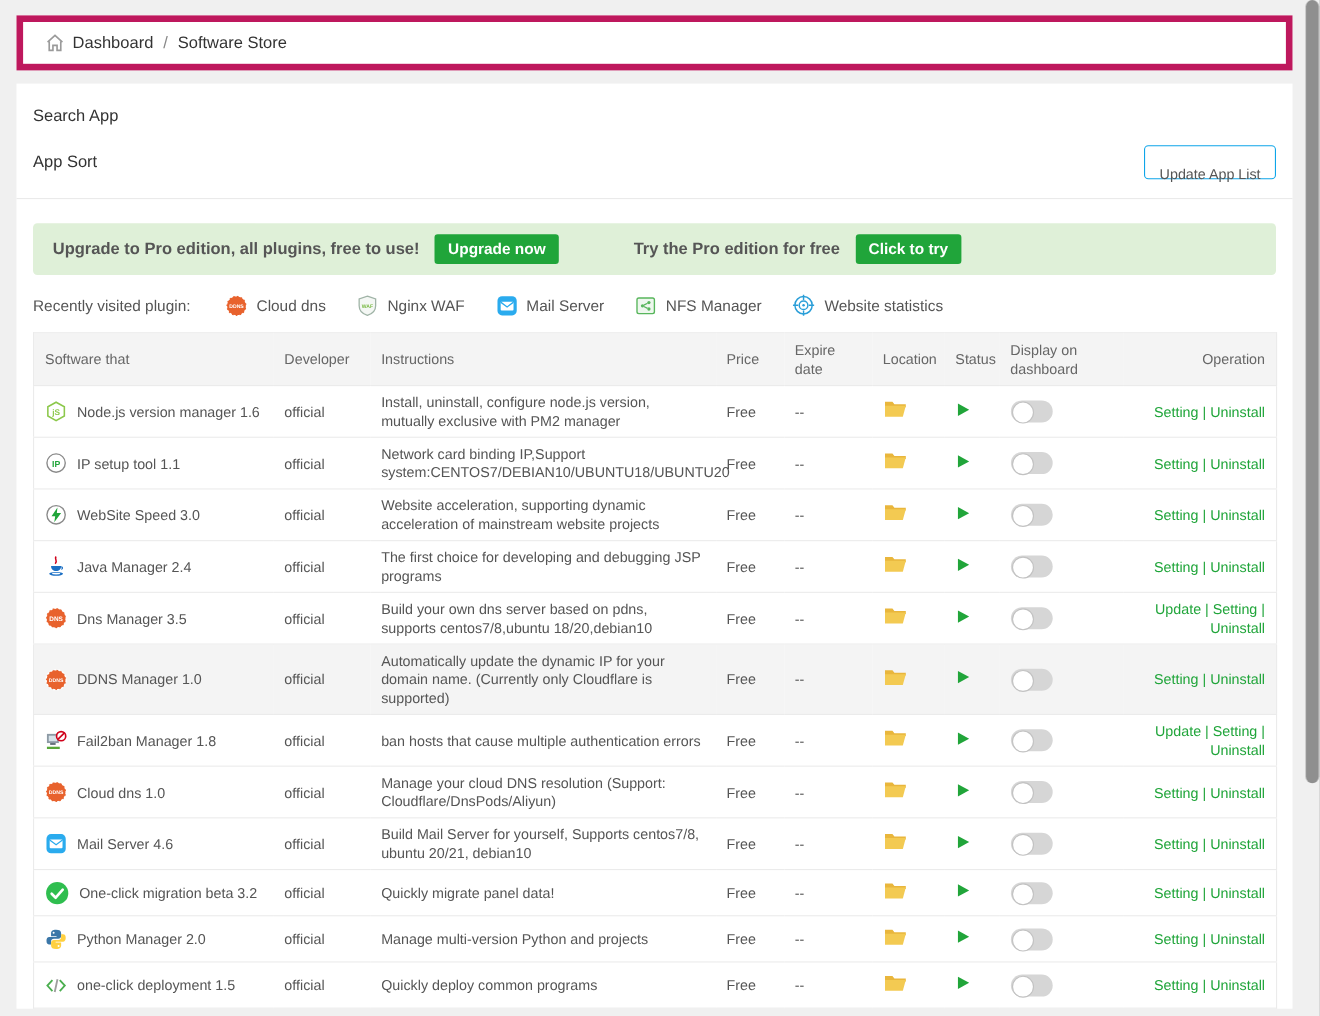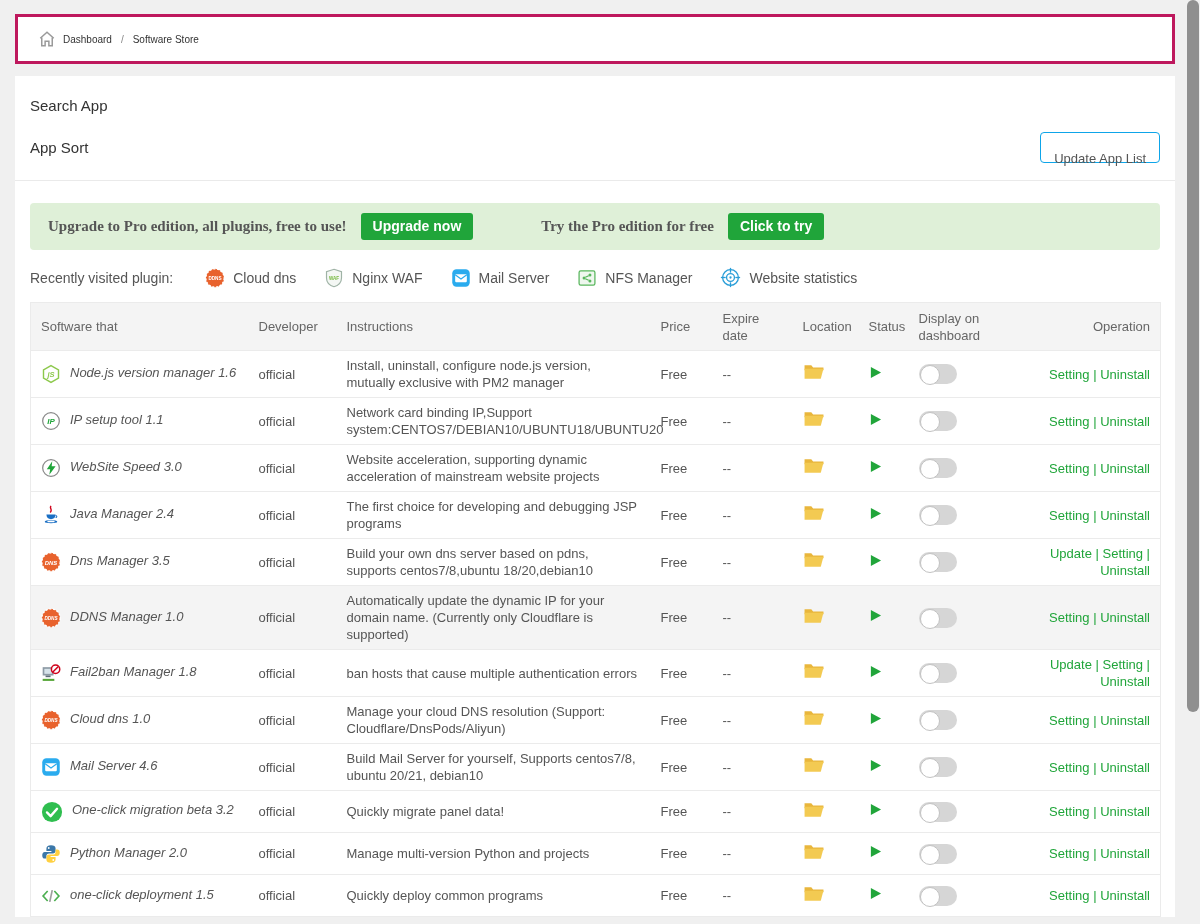--- a/index.html
+++ b/index.html
@@ -1,22 +1,22 @@
 <!DOCTYPE html>
 <html><head>
 <meta charset="utf-8">
 <style>
   * { box-sizing: border-box; margin: 0; padding: 0; }
   html,body { width:1200px; height:924px; overflow:hidden; background:#f0f0f0;
     font-family:"Liberation Sans", sans-serif; color:#555; }
 
   
   .crumb-bar { margin:14px 25px 0 15px; height:50px; background:#fff;
-    border:3px solid #be185d; display:flex; align-items:center; padding:0 20px;
-    font-size:10px; color:#333; }
+    border:6px solid #be185d; display:flex; align-items:center; padding:0 20px;
+    font-size:15px; color:#333; }
   .crumb-bar .icon { display:inline-flex; margin-right:7px; }
   .crumb-sep { margin:0 9px; color:#888; }
   .crumb-link { color:#333; cursor:pointer; }
 
   
   .card { margin:12px 25px 0 15px; background:#fff; padding:21px 15px 0;
     min-height:836px; }
 
   .form-row { display:flex; align-items:center; }
   .form-label { width:98px; font-size:15px; color:#333; flex:none; }
@@ -36,21 +36,21 @@
     white-space:nowrap; }
   .tab.active { background:#20a53a; color:#fff; }
   .update-btn { margin-left:auto; height:31px; line-height:29px; padding:11px 13px;
     background:#fff; border:1px solid #0ea5e9; border-radius:4px; font-size:13px;
     color:#555; cursor:pointer; white-space:nowrap; }
 
   .divider { margin:17px -15px 0; border-top:1px solid #eaeaea; }
 
   .banner { margin-top:22px; height:47px; background:#dff0d8; border-radius:4px;
     display:flex; align-items:center; padding:0 18px; }
-  .banner-text { font-size:15px; font-weight:bold; color:#555;font-family:Liberation Serif, serif; }
+  .banner-text { font-size:15px; font-weight:bold; color:#555; }
   .banner-text.second { margin-left:68px; }
   .banner-btn { margin-left:14px; height:27px; line-height:27px; padding:0 12px;
     background:#20a53a; color:#fff; font-size:14px; font-weight:bold;
     border-radius:3px; cursor:pointer; white-space:nowrap; }
 
   .recent-row { margin:17px 0 14px; display:flex; align-items:center;
     font-size:14px; color:#555; }
   .recent-label { margin-right:4px; }
   .recent-item { display:flex; align-items:center; margin-left:28px; cursor:pointer; }
   .recent-item .icon { margin-right:8px; display:inline-flex; }
@@ -59,21 +59,21 @@
   table { width:100%; border-collapse:collapse; border:1px solid #ebebeb;
     font-size:13px; color:#555; table-layout:fixed; }
   th { background:#f4f4f4; font-weight:normal; color:#666; text-align:left;
     padding:6px 10px; height:48px; vertical-align:middle; line-height:17px; }
   td { padding:6px 10px; border-top:1px solid #ebebeb; vertical-align:middle;
     height:42px; line-height:17px; }
   tr.hl td { background:#f4f4f4; }
   .c0{width:218px}.c1{width:88px}.c2{width:314px}.c3{width:62px}.c4{width:80px}
   .c5{width:66px}.c6{width:50px}.c7{width:112px}.c8{width:140px}
   th.c8, td.c8 { text-align:right; }
-  .name-cell { display:flex; align-items:flex-start;font-style:italic; }
+  .name-cell { display:flex; align-items:center; }
   .name-cell .icon { margin-right:9px; display:inline-flex; flex:none; }
   .op-link { color:#20a53a; cursor:pointer; }
   .op-sep { color:#20a53a; }
   .toggle { width:38px; height:20px; border-radius:10px; background:#d6d6d6;
     position:relative; cursor:pointer; }
   .toggle::after { content:''; position:absolute; left:1px; top:1px; width:18px;
     height:18px; border-radius:50%; background:#fff; border:1px solid #c2c2c2; }
   .icon { display:inline-flex; align-items:center; justify-content:center; }
 
   

